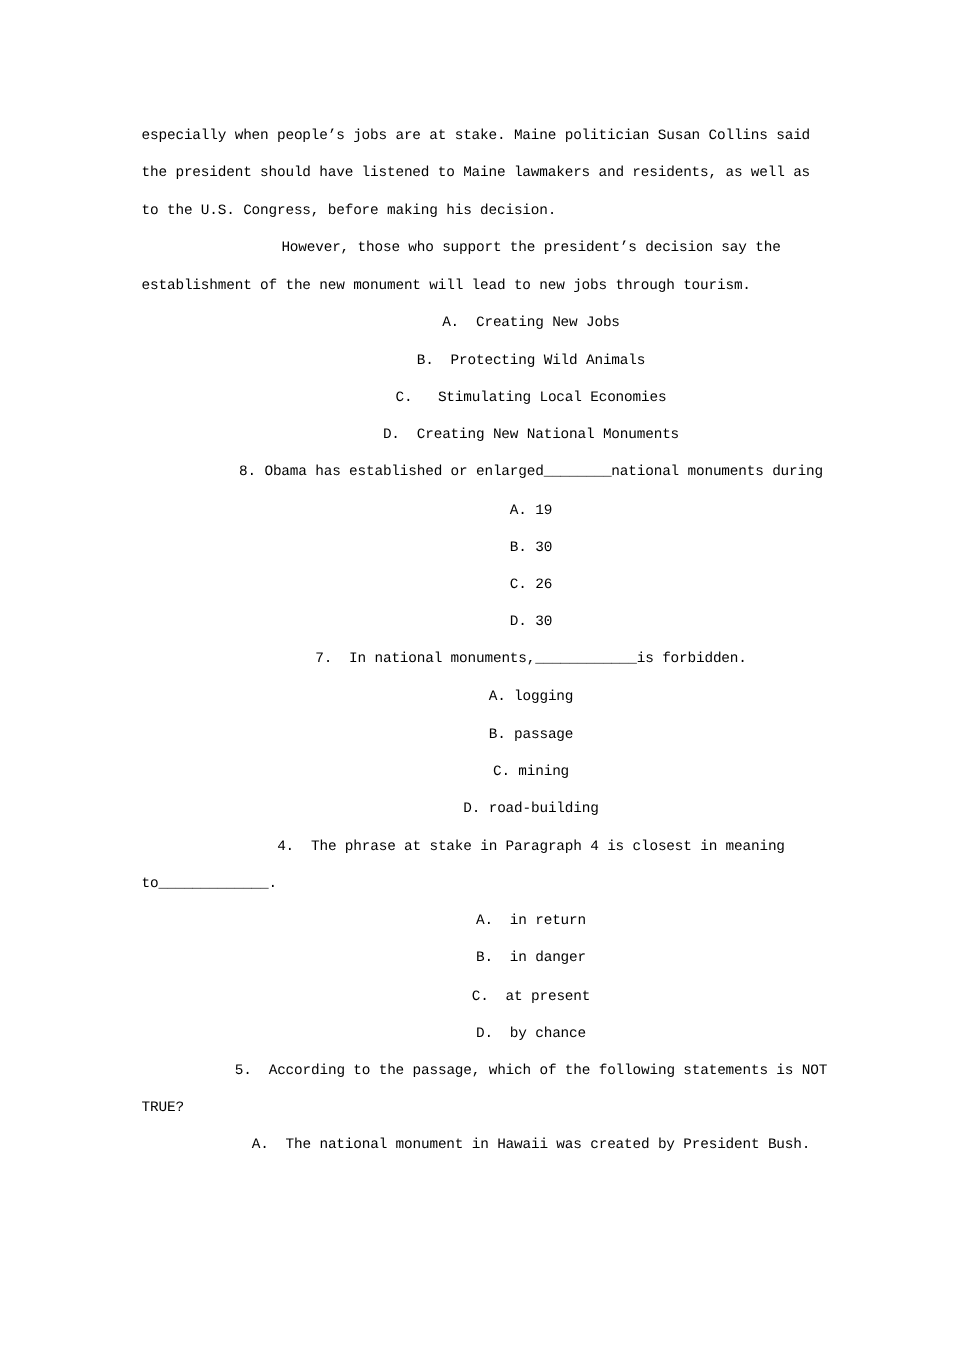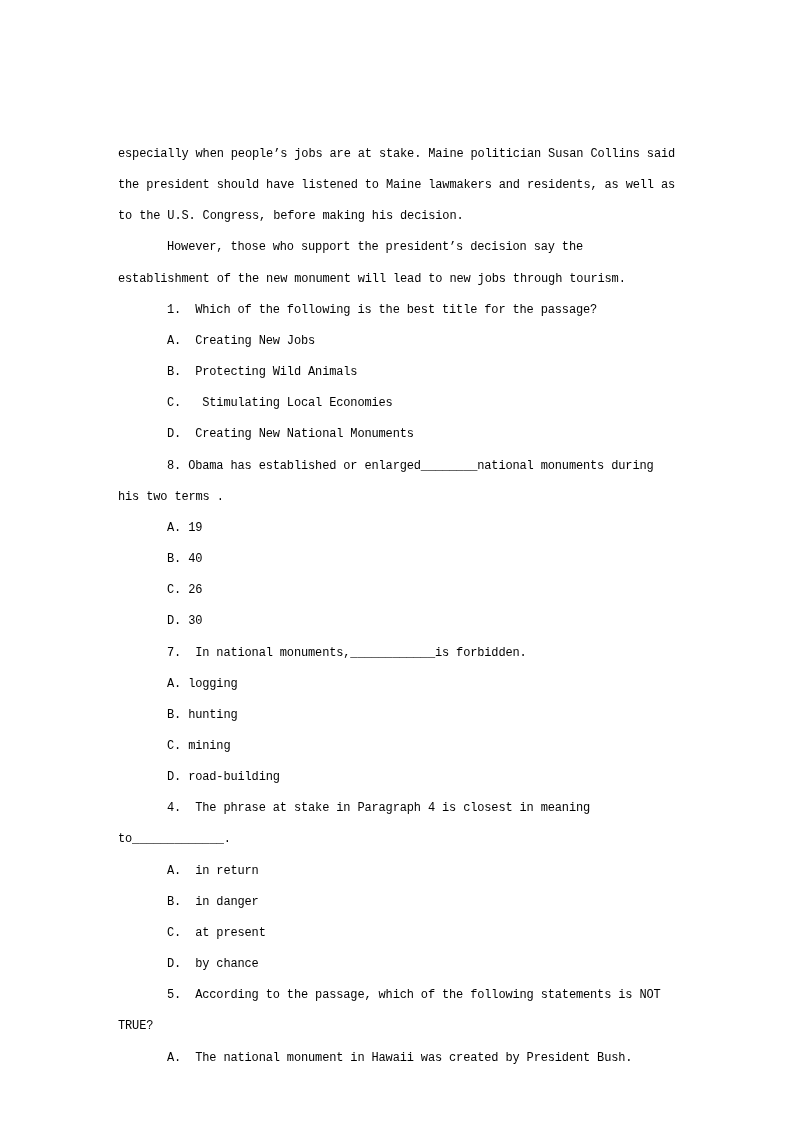--- a/index.html
+++ b/index.html
@@ -21,55 +21,53 @@
   .doc {
     position: absolute;
     left: 118px;
     top: 98px;
     width: 600px;
     font-family: "Liberation Mono", "DejaVu Sans Mono", monospace;
     font-size: 12px;
     letter-spacing: -0.15px;
     color: #000000;
     font-weight: 400;
-    margin-top: 41px;
   }
   .line {
     height: 31.17px;
     line-height: 31.17px;
     white-space: pre;
   }
   .line.indent {
     padding-left: 49px;
+    text-align: center;
   }
 </style>
 </head>
 <body>
 
 <div class="page">
   <div class="doc">
     <div class="line">especially when people’s jobs are at stake. Maine politician Susan Collins said</div>
     <div class="line">the president should have listened to Maine lawmakers and residents, as well as</div>
     <div class="line">to the U.S. Congress, before making his decision.</div>
     <div class="line indent">However, those who support the president’s decision say the</div>
     <div class="line">establishment of the new monument will lead to new jobs through tourism.</div>
-    <div class="line indent">1.  Which of the following is the best title for the passage?</div>
     <div class="line indent">A.  Creating New Jobs</div>
     <div class="line indent">B.  Protecting Wild Animals</div>
     <div class="line indent">C.   Stimulating Local Economies</div>
     <div class="line indent">D.  Creating New National Monuments</div>
     <div class="line indent">8. Obama has established or enlarged________national monuments during</div>
-    <div class="line">his two terms .</div>
     <div class="line indent">A. 19</div>
-    <div class="line indent">B. 40</div>
+    <div class="line indent">B. 30</div>
     <div class="line indent">C. 26</div>
     <div class="line indent">D. 30</div>
     <div class="line indent">7.  In national monuments,____________is forbidden.</div>
     <div class="line indent">A. logging</div>
-    <div class="line indent">B. hunting</div>
+    <div class="line indent">B. passage</div>
     <div class="line indent">C. mining</div>
     <div class="line indent">D. road-building</div>
     <div class="line indent">4.  The phrase at stake in Paragraph 4 is closest in meaning</div>
     <div class="line">to_____________.</div>
     <div class="line indent">A.  in return</div>
     <div class="line indent">B.  in danger</div>
     <div class="line indent">C.  at present</div>
     <div class="line indent">D.  by chance</div>
     <div class="line indent">5.  According to the passage, which of the following statements is NOT</div>
     <div class="line">TRUE?</div>

